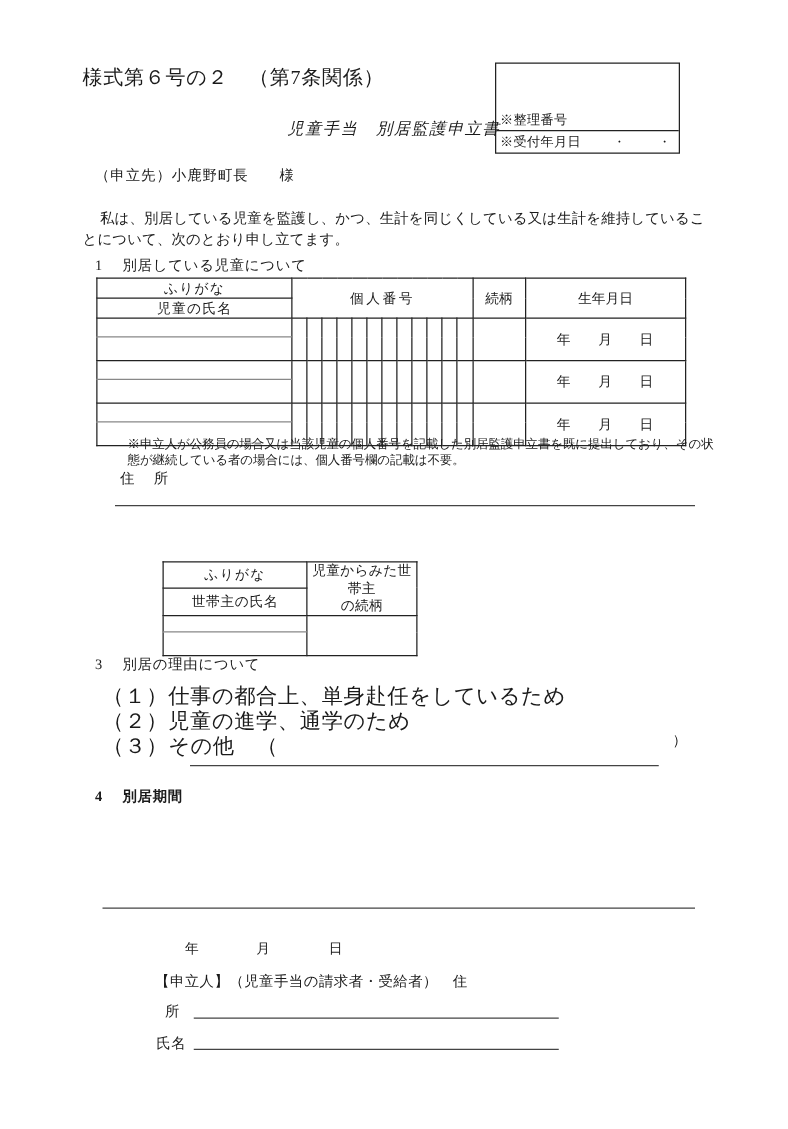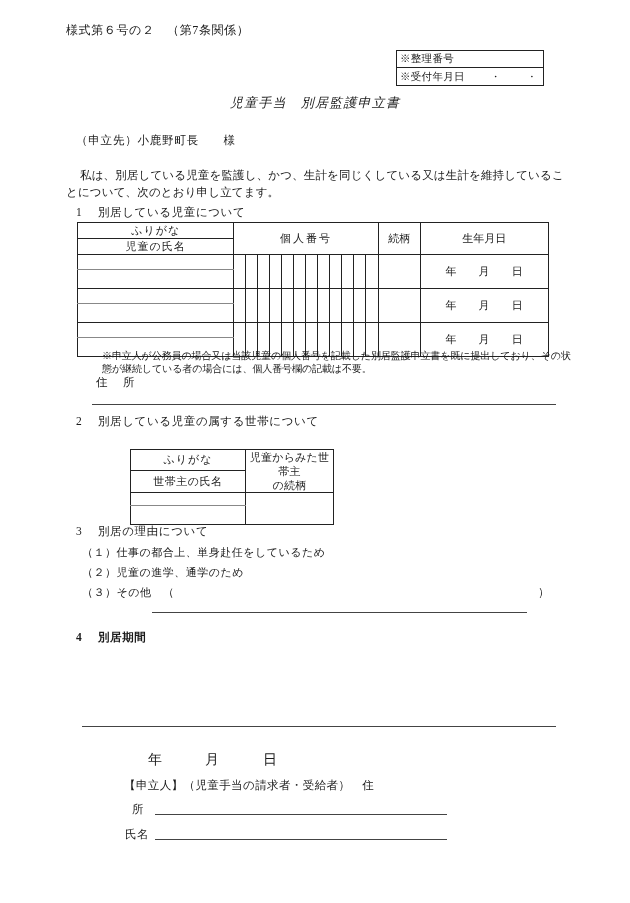--- a/index.html
+++ b/index.html
@@ -19,22 +19,22 @@
   .page {
     position: absolute;
     left: 0; top: 0;
     width: 630px;
     height: 903px;
   }
 
   
   .form-code {
     position: absolute;
-    left: 66px; top: 22px;
-    font-size: 12px;
+    left: 66px; top: 52px;
+    font-size: 16px;
     letter-spacing: 0.6px;
     white-space: nowrap;
   }
 
   .receipt-box {
     position: absolute;
     left: 396px; top: 50px;
     width: 148px;
     border: 1px solid #222;
     box-sizing: border-box;
@@ -42,21 +42,21 @@
   .receipt-row {
     height: 17px;
     box-sizing: border-box;
     display: flex;
     align-items: center;
     padding-left: 3px;
     font-size: 10.5px;
     letter-spacing: 0.3px;
     position: relative;
   }
-  .receipt-row.top { border-bottom: 1px solid #222; }
+  .receipt-row.top { border-bottom: 1px solid #222; margin-top: 37px; }
   .date-dots {
     position: absolute;
     right: 6px;
     top: 0;
     height: 100%;
     display: flex;
     align-items: center;
     gap: 26px;
     font-size: 10px;
   }
@@ -173,42 +173,42 @@
   }
   .t2-h1 { height: 14px; font-weight: bold; letter-spacing: 1px; border-bottom: 1px solid #222 !important; }
   .t2-h2 { height: 16px; font-weight: bold; letter-spacing: 0.5px; }
   .t2-hr { height: 30px; font-weight: bold; line-height: 14px; letter-spacing: 0.2px; font-size: 11px; }
   .t2-a { height: 12px; border-bottom: 1px solid #888 !important; }
   .t2-b { height: 18px; }
 
   
   .opt {
     position: absolute;
+    font-size: 17px;
+    letter-spacing: 0.5px;
+    white-space: nowrap;
+  }
+  .paren-close {
+    position: absolute;
+    font-size: 11.5px;
+  }
+
+  .daterange {
+    position: absolute;
+    left: 136px; top: 641px;
+    font-size: 11.5px;
+    letter-spacing: 0.5px;
+    white-space: nowrap;
+  }
+  .daterange span { display: inline-block; }
+
+  .sign-date {
+    position: absolute;
+    left: 148px; top: 751px;
     font-size: 11px;
-    letter-spacing: 0.5px;
-    white-space: nowrap;
-  }
-  .paren-close {
-    position: absolute;
-    font-size: 11.5px;
-  }
-
-  .daterange {
-    position: absolute;
-    left: 136px; top: 641px;
-    font-size: 11.5px;
-    letter-spacing: 0.5px;
-    white-space: nowrap;
-  }
-  .daterange span { display: inline-block; }
-
-  .sign-date {
-    position: absolute;
-    left: 148px; top: 751px;
-    font-size: 14px;
     letter-spacing: 0.5px;
     white-space: nowrap;
   }
   .sign-date span { display: inline-block; }
 
   .applicant {
     position: absolute;
     left: 124px; top: 778px;
     font-size: 11.5px;
     letter-spacing: 0.4px;
@@ -366,23 +366,20 @@
   </table>
 
   <div class="note">
     <div>※申立人が公務員の場合又は当該児童の個人番号を記載した別居監護申立書を既に提出しており、その状</div>
     <div>態が継続している者の場合には、個人番号欄の記載は不要。</div>
   </div>
 
   <div class="jusho">住　所</div>
   <div class="rule" style="left:92px; top:404px; width:464px;"></div>
 
-  <div class="sec" style="left:76px; top:414px;">
-    <span class="num">2</span><span>別居している児童の属する世帯について</span>
-  </div>
 
   <table class="tbl2">
     <colgroup>
       <col style="width:115px">
       <col style="width:88px">
     </colgroup>
     <tbody>
       <tr>
         <td class="t2-h1">ふりがな</td>
         <td class="t2-hr" rowspan="2">

